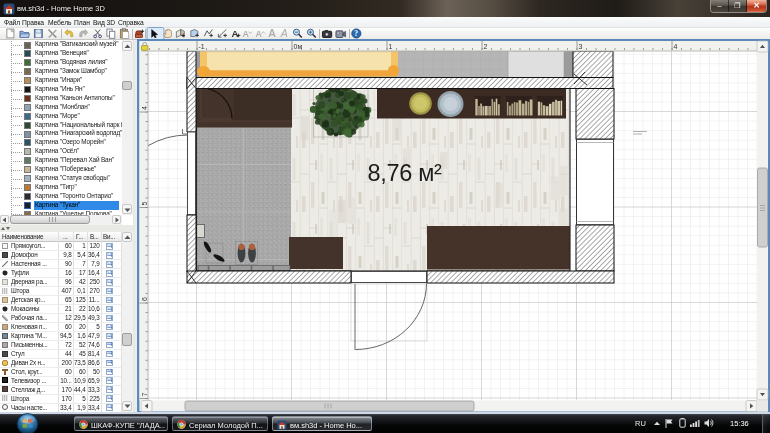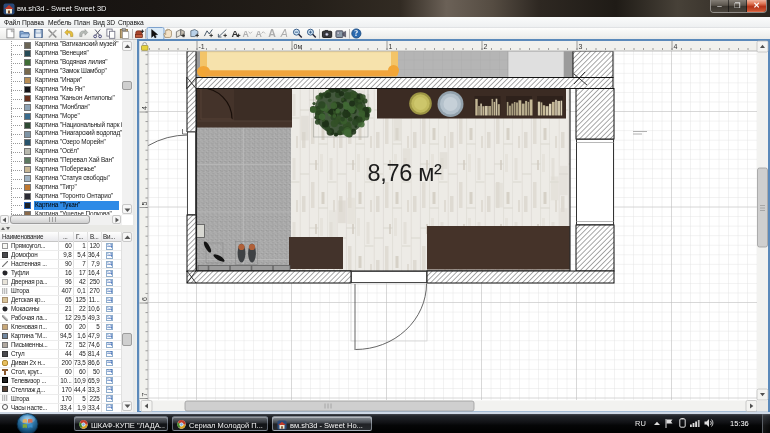--- a/index.html
+++ b/index.html
@@ -14,21 +14,21 @@
 <div id="scr">
 
 <div style="position:absolute;left:0;top:0;width:770px;height:17px;
   background:linear-gradient(90deg,#141110 0%,#1a1613 20%,#241f19 40%,#322b23 52%,#6b6157 58%,#554c42 64%,#2e2822 70%,#1f1b16 80%,#474138 88%,#332d26 96%,#2a251f 100%);">
   <svg style="position:absolute;left:3px;top:2.5px" width="12" height="12" viewBox="0 0 12 12">
     <rect x="0.5" y="0.5" width="11" height="11" rx="2" fill="#2a4a7a"></rect>
     <path d="M1.5 6 L6 2 L10.5 6 Z" fill="#c03a2a"></path>
     <rect x="3" y="6" width="6" height="4.5" fill="#f0e8d0"></rect>
     <rect x="5" y="7.5" width="2" height="3" fill="#7a4a2a"></rect>
   </svg>
-  <div style="position:absolute;left:17px;top:3.5px;font-size:7.5px;color:#f2f2f2;text-shadow:0 1px 2px #000;">вм.sh3d - Sweet Sweet 3D</div>
+  <div style="position:absolute;left:17px;top:3.5px;font-size:7.5px;color:#f2f2f2;text-shadow:0 1px 2px #000;">вм.sh3d - Home Home 3D</div>
   <div style="position:absolute;left:710px;top:0;width:57px;height:13px;border:1px solid rgba(255,255,255,.45);border-top:none;border-radius:0 0 4px 4px;overflow:hidden;display:flex;">
     <div style="width:18px;height:100%;background:linear-gradient(180deg,#847e76 0%,#5a544c 45%,#3a352f 50%,#4a443c 100%);border-right:1px solid rgba(0,0,0,.5);color:#fff;font-size:8px;text-align:center;line-height:11px;">–</div>
     <div style="width:18px;height:100%;background:linear-gradient(180deg,#847e76 0%,#5a544c 45%,#3a352f 50%,#4a443c 100%);border-right:1px solid rgba(0,0,0,.5);color:#fff;font-size:7px;text-align:center;line-height:12px;">❐</div>
     <div style="flex:1;height:100%;background:linear-gradient(180deg,#f0b49e 0%,#e07858 30%,#b43318 55%,#cc5532 90%,#e8795a 100%);color:#fff;font-size:8px;text-align:center;line-height:11px;font-weight:bold;">✕</div>
   </div>
 </div>
 
 <div style="position:absolute;left:0;top:17px;width:770px;height:11px;background:linear-gradient(180deg,#fafbfb,#eef0f1);border-bottom:1px solid #e0e2e4;">
   <div class="mi" style="left:4px;">Файл</div>
   <div class="mi" style="left:22px;">Правка</div>
@@ -825,21 +825,21 @@
         </svg>
     <div style="position:absolute;left:16px;top:3.5px;font-size:7.5px;color:#f2f2f2;white-space:nowrap;overflow:hidden;width:76px;">Сериал Молодой П...</div>
   </div>
   <div style="position:absolute;left:272px;top:2px;width:100px;height:15px;border-radius:2.5px;border:1px solid rgba(200,210,220,.55);background:linear-gradient(180deg,rgba(165,172,180,.8) 0%,rgba(90,95,102,.65) 48%,rgba(40,43,48,.75) 52%,rgba(60,64,70,.65) 100%);box-shadow:inset 0 1px rgba(255,255,255,.4);">
     <svg style="position:absolute;left:4px;top:2.5px" width="10" height="10" viewBox="0 0 12 12">
           <rect x="0.5" y="0.5" width="11" height="11" rx="2" fill="#2a4a7a"></rect>
           <path d="M1.5 6 L6 2 L10.5 6 Z" fill="#c03a2a"></path>
           <rect x="3" y="6" width="6" height="4.5" fill="#f0e8d0"></rect>
           <rect x="5" y="7.5" width="2" height="3" fill="#7a4a2a"></rect>
         </svg>
-    <div style="position:absolute;left:17px;top:3.5px;font-size:7.5px;color:#f8f8f8;white-space:nowrap;overflow:hidden;width:79px;">вм.sh3d - Sweet Ho...</div>
+    <div style="position:absolute;left:17px;top:3.5px;font-size:7.5px;color:#f8f8f8;white-space:nowrap;overflow:hidden;width:79px;">вм.sh3d - Home Ho...</div>
   </div>
 
   <div style="position:absolute;left:635px;top:5px;font-size:7.5px;color:#e8e8e8;">RU</div>
   <svg style="position:absolute;left:653px;top:7px" width="8" height="5">
         <polygon points="1,4 7,4 4,0.8" fill="#ddd"></polygon>
       </svg>
   <svg style="position:absolute;left:664px;top:3.5px" width="11" height="11" viewBox="0 0 11 11">
     <path d="M2 1 V10" stroke="#ddd" stroke-width="1"></path>
         <path d="M2.5 1.5 H8.5 L7 3.5 L8.5 5.5 H2.5 Z" fill="#ddd"></path>
   </svg>

